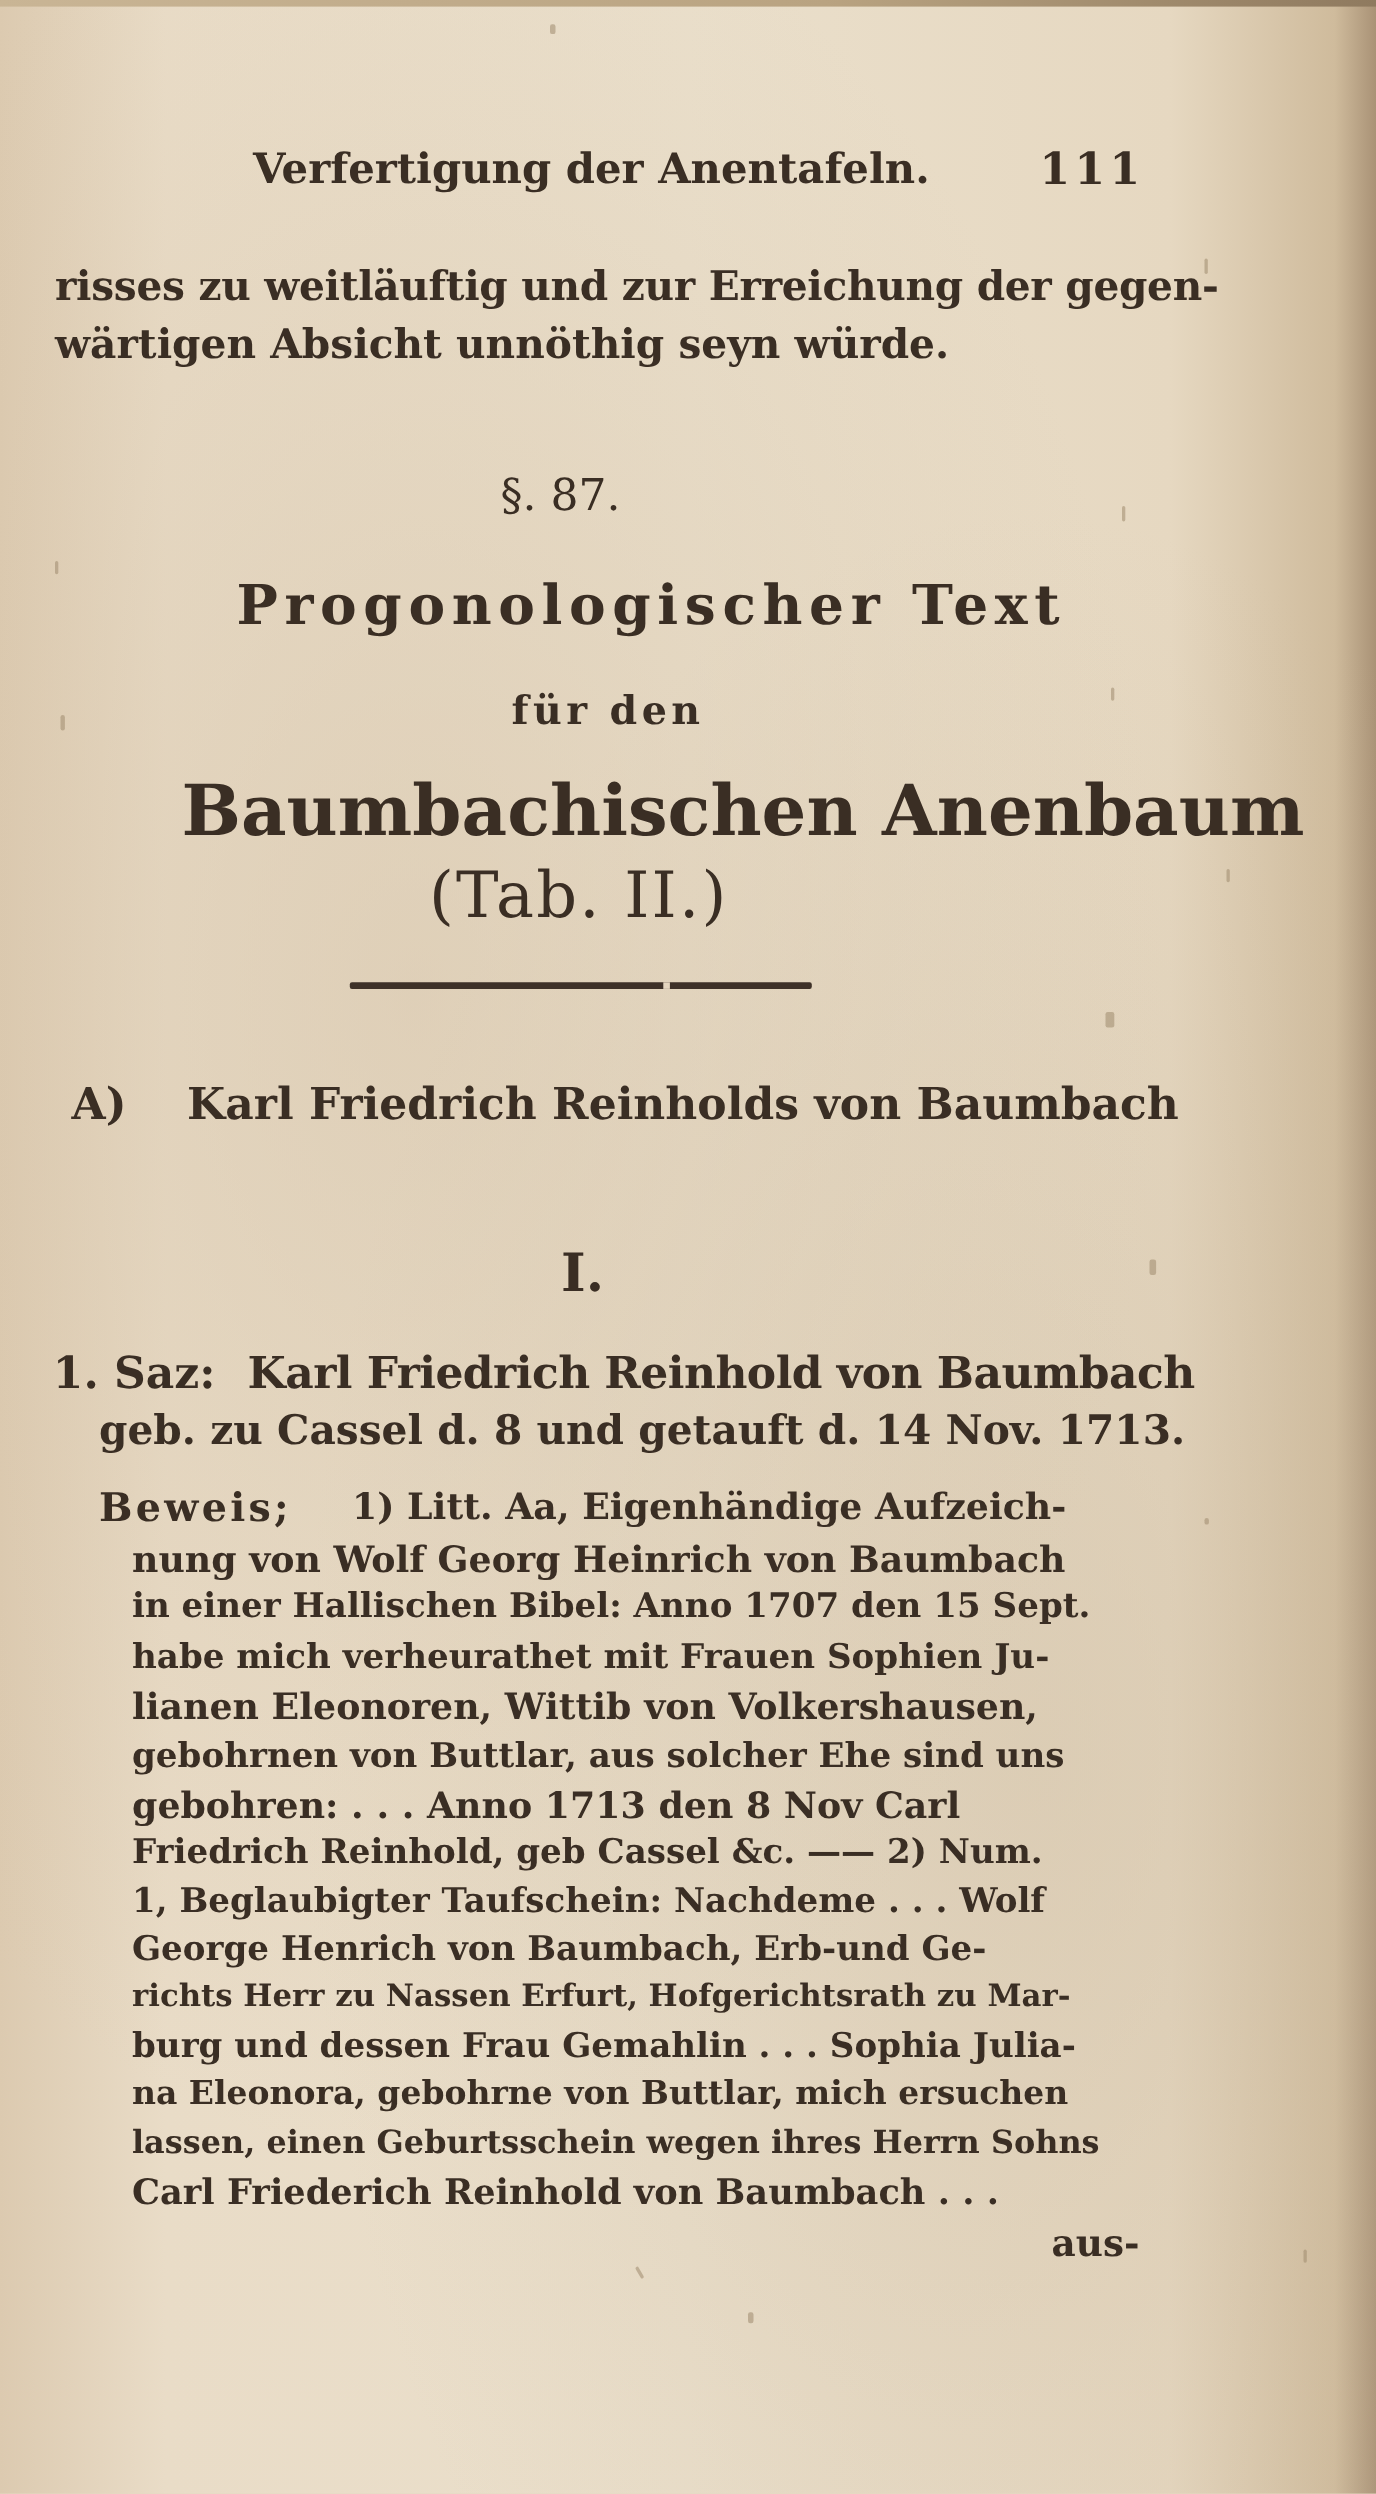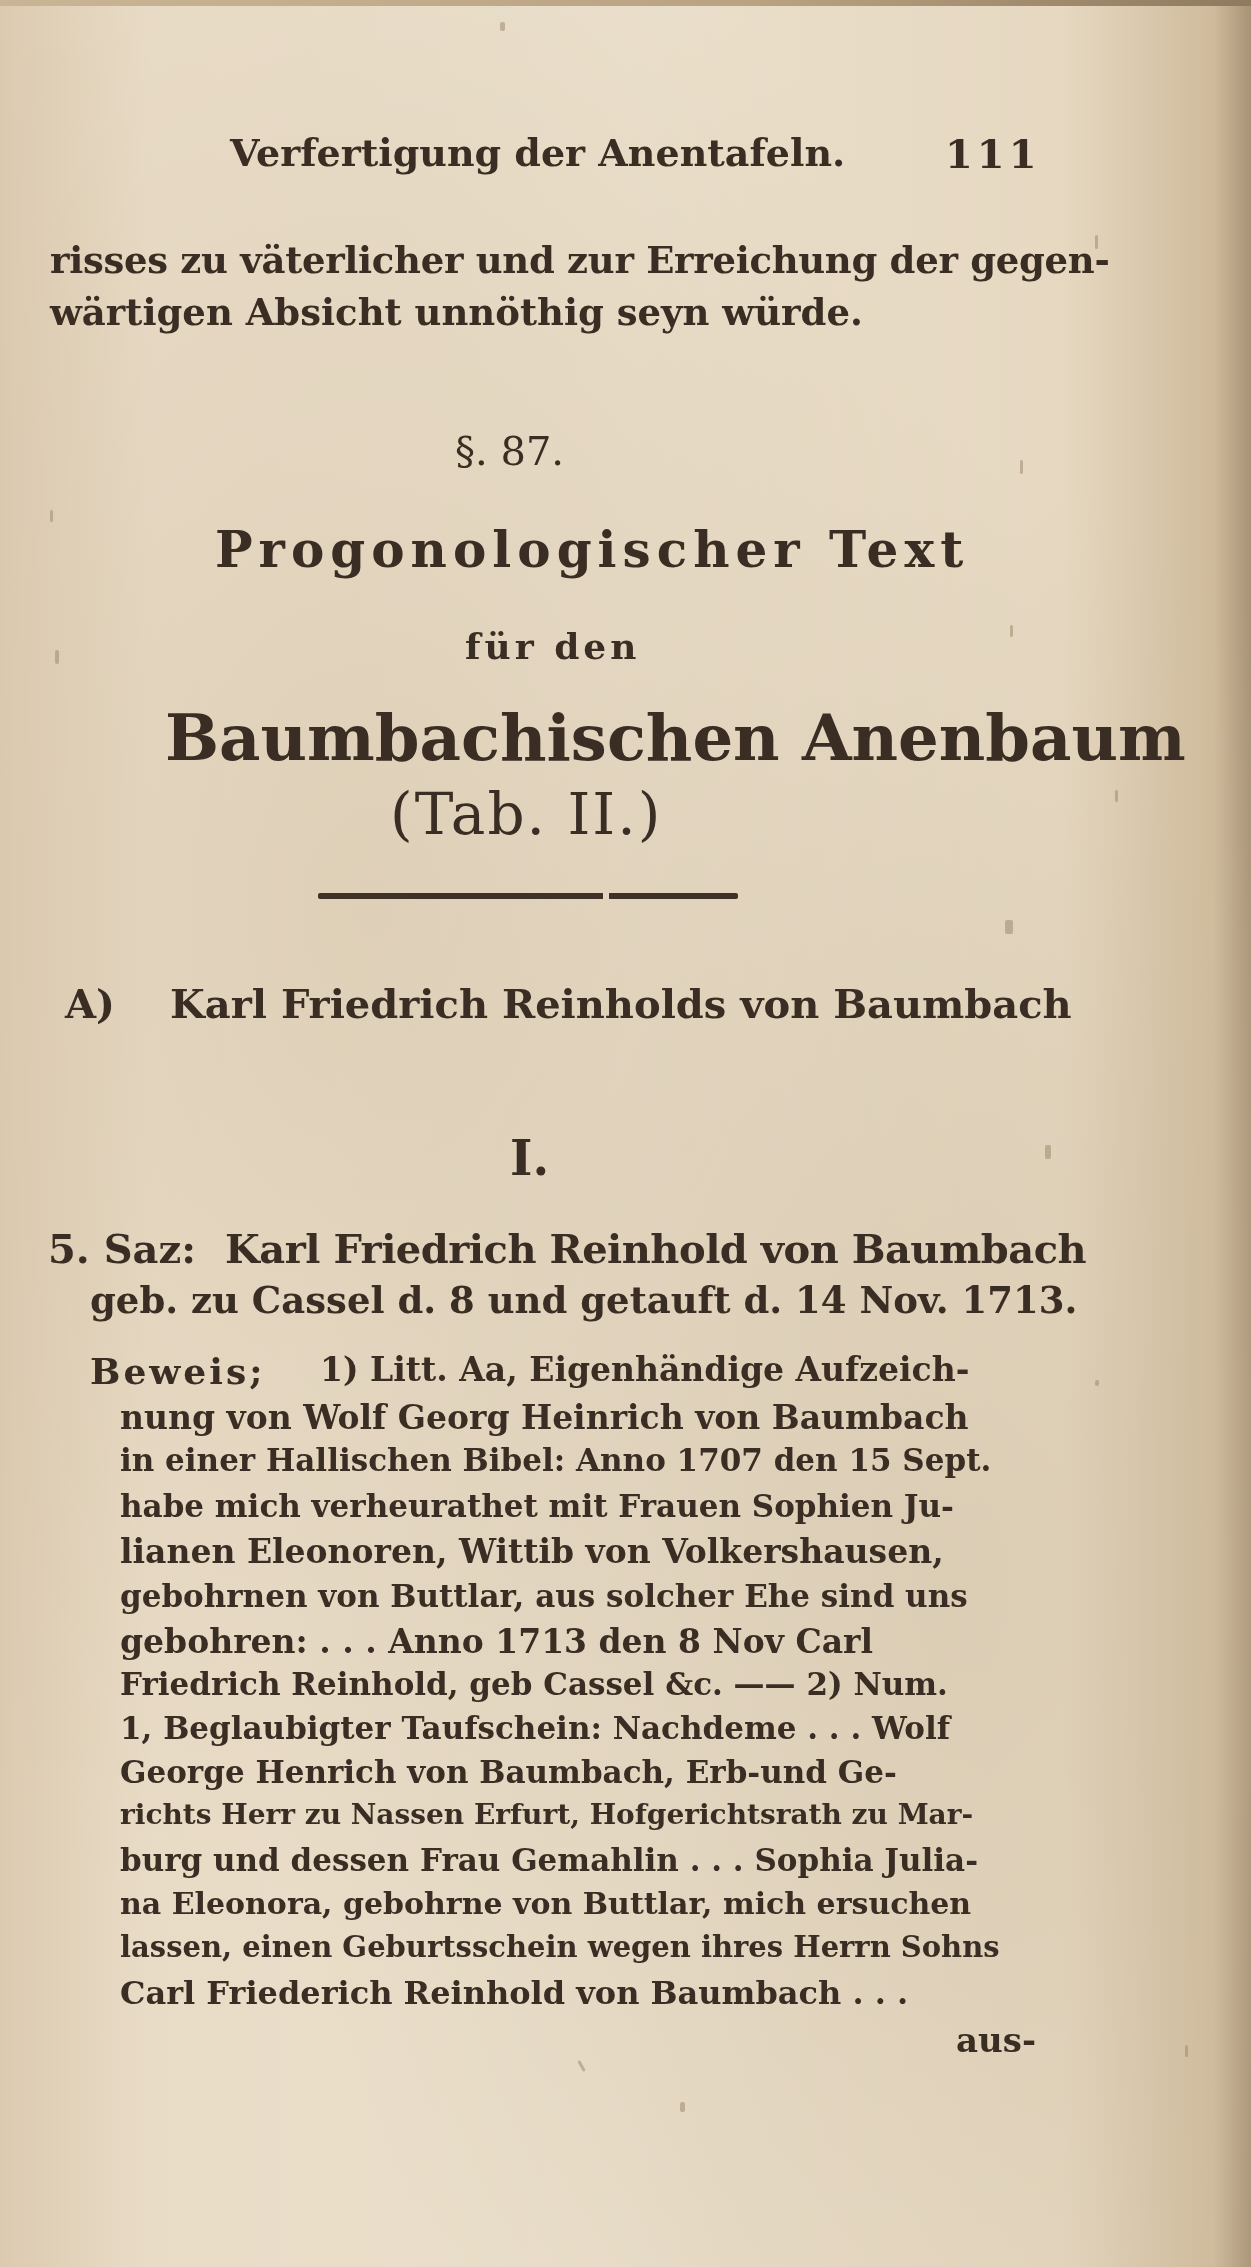--- a/index.html
+++ b/index.html
@@ -47,38 +47,38 @@
   .speck { position: absolute; background: #9f8a6d; opacity: 0.55; border-radius: 2px; }
 </style>
 </head>
 <body>
 
 <div class="page">
 
   <div class="line running-head">Verfertigung der Anentafeln.</div>
   <div class="line page-number">111</div>
 
-  <div class="line body-lg" style="left:50px; top:238px; font-size:37px; letter-spacing:-0.3px;">risses zu väterlicher und zur Erreichung der gegen-</div>
+  <div class="line body-lg" style="left:50px; top:238px; font-size:37px; letter-spacing:-0.3px;">risses zu weitläuftig und zur Erreichung der gegen-</div>
   <div class="line body-lg" style="left:50px; top:290px; font-size:37px;">wärtigen Absicht unnöthig seyn würde.</div>
 
   <div class="line section-no">§. 87.</div>
 
   <div class="line title-1">Progonologischer Text</div>
   <div class="line title-2">für den</div>
   <div class="line title-3">Baumbachischen Anenbaum</div>
   <div class="line title-4">(Tab. II.)</div>
 
   <div class="rule"></div>
 
   <div class="line subhead" style="left:65px; top:980px;">A)</div>
   <div class="line subhead" style="left:170px; top:980px;">Karl Friedrich Reinholds von Baumbach</div>
 
   <div class="line roman">I.</div>
 
-  <div class="line thesis" style="left:48px; top:1225px;">5. Saz:</div>
+  <div class="line thesis" style="left:48px; top:1225px;">1. Saz:</div>
   <div class="line thesis" style="left:225px; top:1225px; letter-spacing:-0.5px;">Karl Friedrich Reinhold von Baumbach</div>
   <div class="line thesis" style="left:90px; top:1278px; font-size:37px;">geb. zu Cassel d. 8 und getauft d. 14 Nov. 1713.</div>
 
   <div class="line proof" style="left:90px; top:1350px; font-size:36px; letter-spacing:3px;">Beweis;</div>
   <div class="line proof" style="left:320px; top:1350px;">1) Litt. Aa, Eigenhändige Aufzeich-</div>
   <div class="line proof" style="left:120px; top:1398px;">nung von Wolf Georg Heinrich von Baumbach</div>
   <div class="line proof" style="left:120px; top:1442px; font-size:31px;">in einer Hallischen Bibel: Anno 1707 den 15 Sept.</div>
   <div class="line proof" style="left:120px; top:1488px; font-size:31px;">habe mich verheurathet mit Frauen Sophien Ju-</div>
   <div class="line proof" style="left:120px; top:1532px;text-align:center;">lianen Eleonoren, Wittib von Volkershausen,</div>
   <div class="line proof" style="left:120px; top:1578px; font-size:31px;">gebohrnen von Buttlar, aus solcher Ehe sind uns</div>

